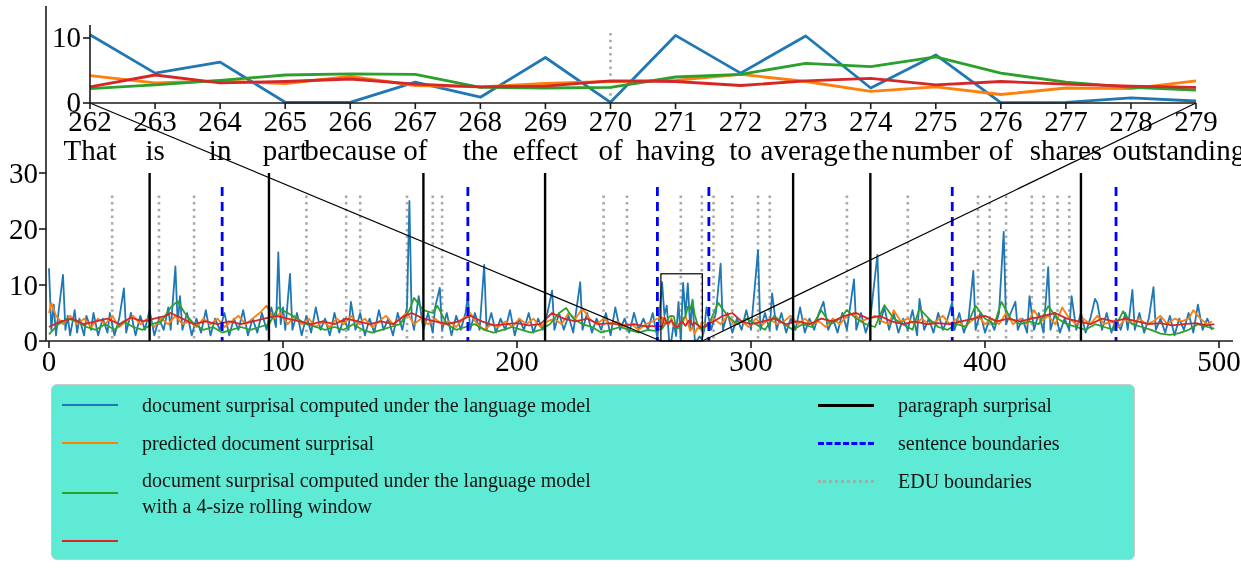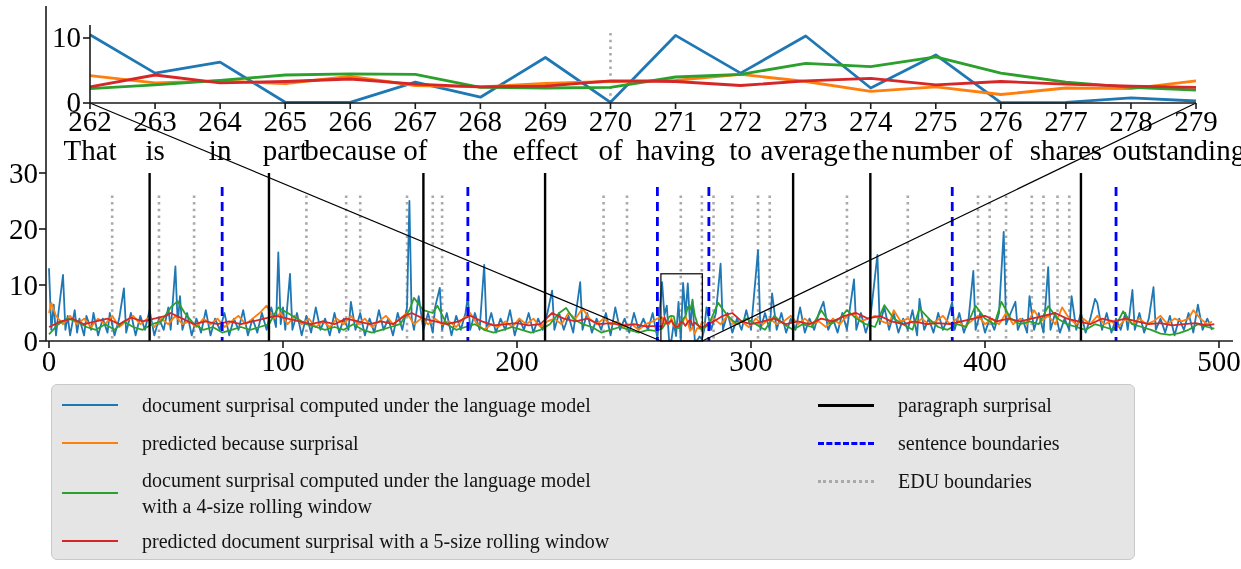--- a/index.html
+++ b/index.html
@@ -1,20 +1,20 @@
 <!DOCTYPE html>
 <html><head>
 <meta charset="utf-8">
 <style>
   html,body{margin:0;padding:0;background:#fff;}
   .figure{position:relative;width:1241px;height:569px;background:#ffffff;overflow:hidden;
           font-family:"Liberation Serif","DejaVu Serif",serif;}
   svg{position:absolute;left:0;top:0;}
   .legend-box{position:absolute;left:51px;top:384px;width:1084px;height:176px;
-              border:1.5px solid #c9c9c9;border-radius:6px;background:#e5e5e5;box-sizing:border-box;}
+              border:1.5px solid #c9c9c9;border-radius:6px;background:#5eead4;box-sizing:border-box;}
   .lg-item{position:absolute;display:flex;align-items:center;gap:24px;}
   .lg-swatch{width:56px;height:0;flex:0 0 56px;}
   .lg-text{font-size:20px;line-height:26px;color:#141414;white-space:nowrap;}
   .lg-text span{display:block;}
 </style>
 </head>
 <body>
 
 <div class="figure">
   <svg id="fig-svg" width="1241" height="384" viewBox="0 0 1241 384">
@@ -160,35 +160,32 @@
   <div class="legend-box">
     <div class="lg-item" style="left:10px;top:4px;height:32px">
       <span class="lg-swatch" style="border-top: 2.6px solid rgb(31, 119, 180);"></span>
       <span class="lg-text">
           <span>document surprisal computed under the language model</span>
         </span>
     </div>
     <div class="lg-item" style="left:10px;top:42px;height:32px">
       <span class="lg-swatch" style="border-top: 2.6px solid rgb(255, 127, 14);"></span>
       <span class="lg-text">
-          <span>predicted because surprisal</span>
+          <span>predicted document surprisal</span>
         </span>
     </div>
     <div class="lg-item" style="left:10px;top:80px;height:56px">
       <span class="lg-swatch" style="border-top: 2.6px solid rgb(44, 160, 44);"></span>
       <span class="lg-text">
         <span>document surprisal computed under the language model</span>
         <span>with a 4-size rolling window</span>
       </span>
     </div>
     <div class="lg-item" style="left:10px;top:140px;height:32px">
       <span class="lg-swatch" style="border-top: 2.6px solid rgb(214, 39, 40);"></span>
-      <span class="lg-text">
-          <span>predicted document surprisal with a 5-size rolling window</span>
-        </span>
     </div>
     <div class="lg-item" style="left:766px;top:4px;height:32px">
       <span class="lg-swatch" style="border-top: 3px solid rgb(0, 0, 0);"></span>
       <span class="lg-text">
           <span>paragraph surprisal</span>
         </span>
     </div>
     <div class="lg-item" style="left:766px;top:42px;height:32px">
       <span class="lg-swatch" style="border-top: 3.2px dashed rgb(0, 0, 255);"></span>
       <span class="lg-text">

